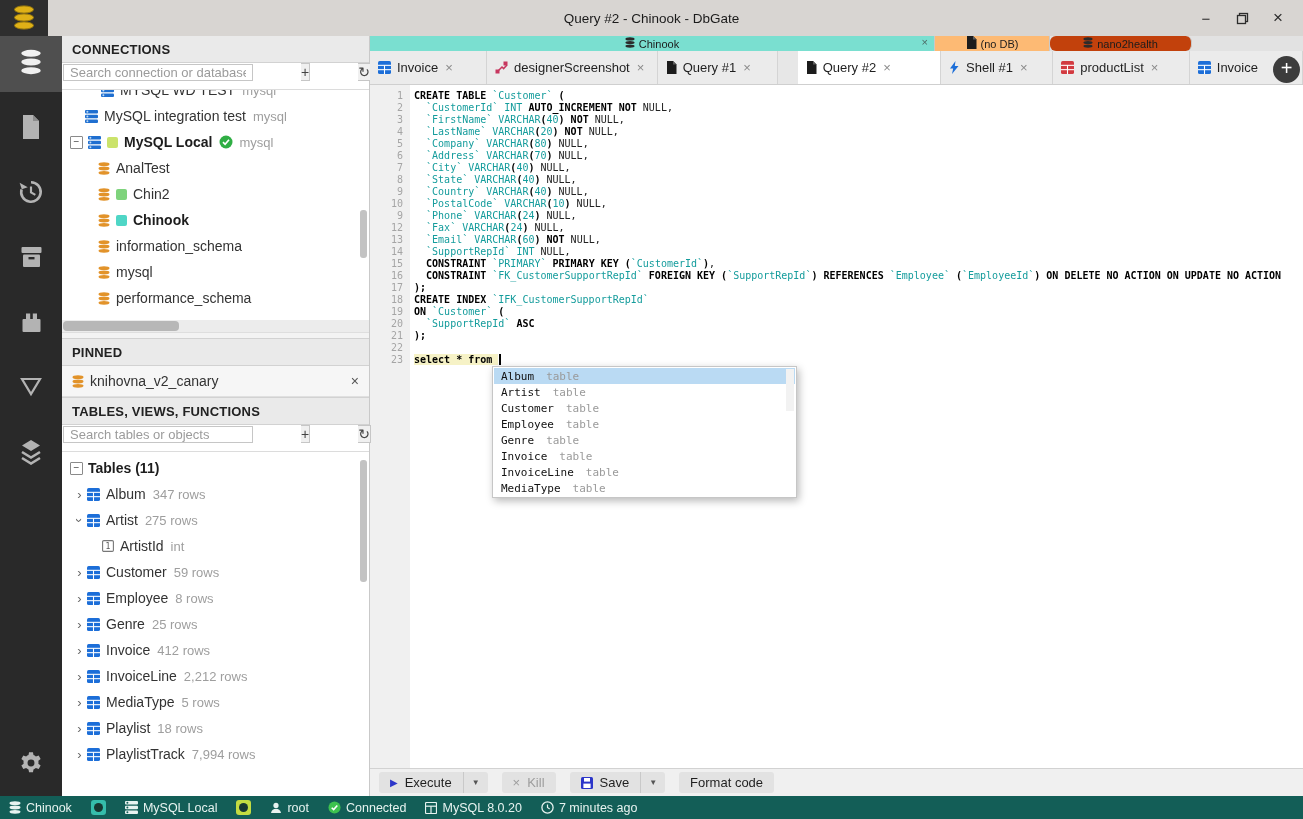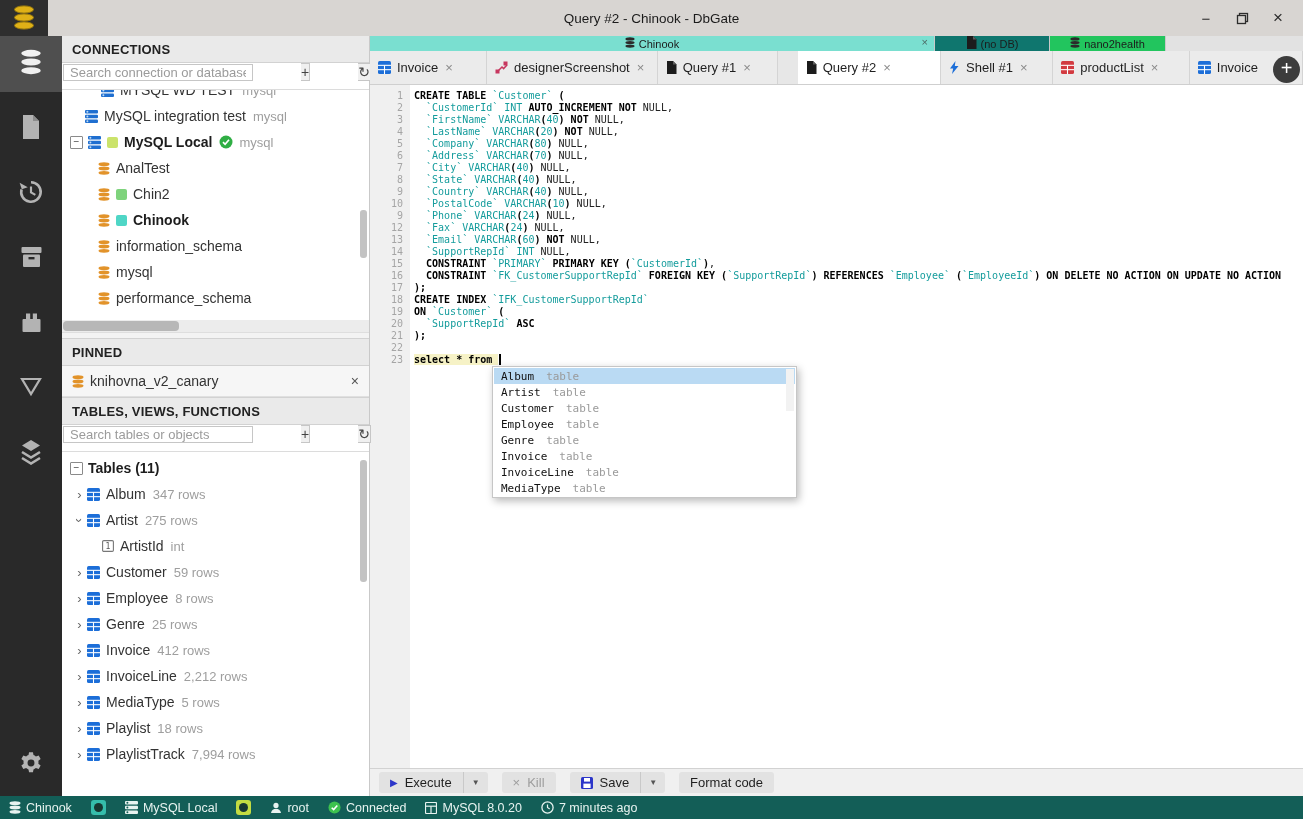--- a/index.html
+++ b/index.html
@@ -509,28 +509,28 @@
     <div class="groups-row" id="groupsRow">
         <div class="tab-group" style="width: 565px; background: rgb(122, 223, 208);">
           <span><svg width="10" height="11" viewBox="0 0 12 13" fill="#2b2b2b">
               <ellipse cx="6" cy="2.2" rx="5.5" ry="1.9"></ellipse>
               <ellipse cx="6" cy="6.5" rx="5.5" ry="1.9"></ellipse>
               <ellipse cx="6" cy="10.8" rx="5.5" ry="1.9"></ellipse>
             </svg></span>
           <span>Chinook</span>
           <span class="gclose">×</span>
         </div>
-        <div class="tab-group" style="width: 115px; background: #0f766e;">
+        <div class="tab-group" style="width: 115px; background: #fdba74;">
           <span><svg width="11" height="13" viewBox="0 0 11 13" fill="#1c1c1c">
               <path d="M1 0h6l3.5 3.5V13H1z"></path>
               <path d="M7 0l3.5 3.5H7z" fill="#5c5c5c"></path>
             </svg></span>
           <span>(no DB)</span>
         </div>
-        <div class="tab-group" style="width: 116px; background: #22c55e;">
+        <div class="tab-group" style="width: 142px; background: #c2410c; border-radius: 6px;">
           <span><svg width="10" height="11" viewBox="0 0 12 13" fill="#2b2b2b">
               <ellipse cx="6" cy="2.2" rx="5.5" ry="1.9"></ellipse>
               <ellipse cx="6" cy="6.5" rx="5.5" ry="1.9"></ellipse>
               <ellipse cx="6" cy="10.8" rx="5.5" ry="1.9"></ellipse>
             </svg></span>
           <span>nano2health</span>
         </div>
         <div class="groups-filler"></div>
       </div>
     <div class="tabs-row" id="tabsRow">

